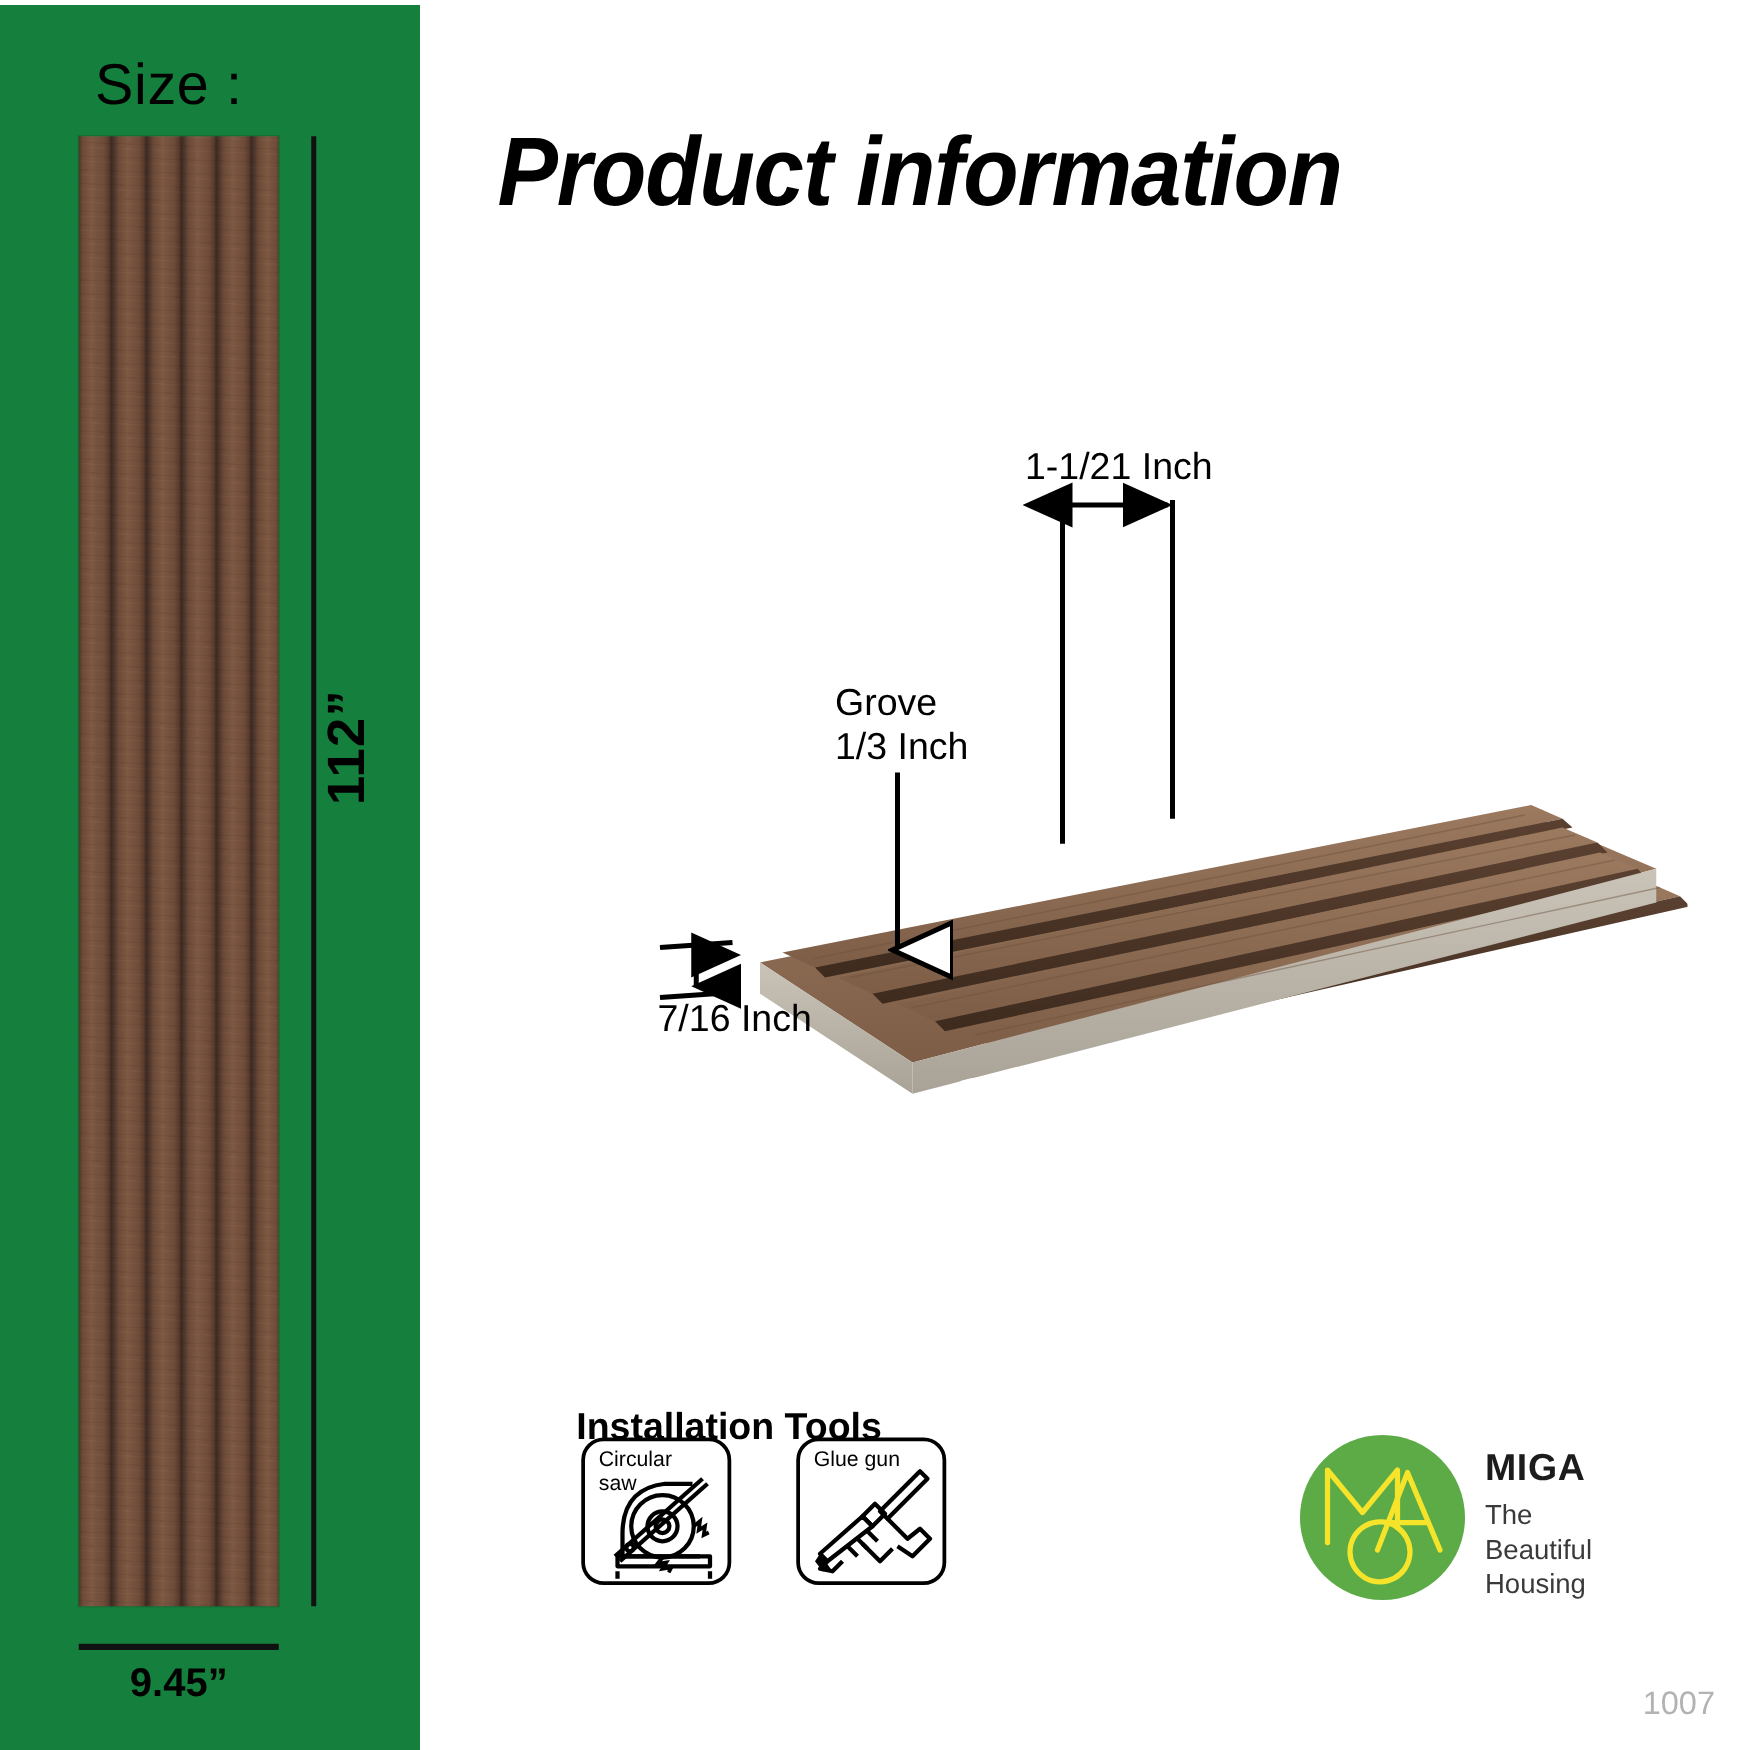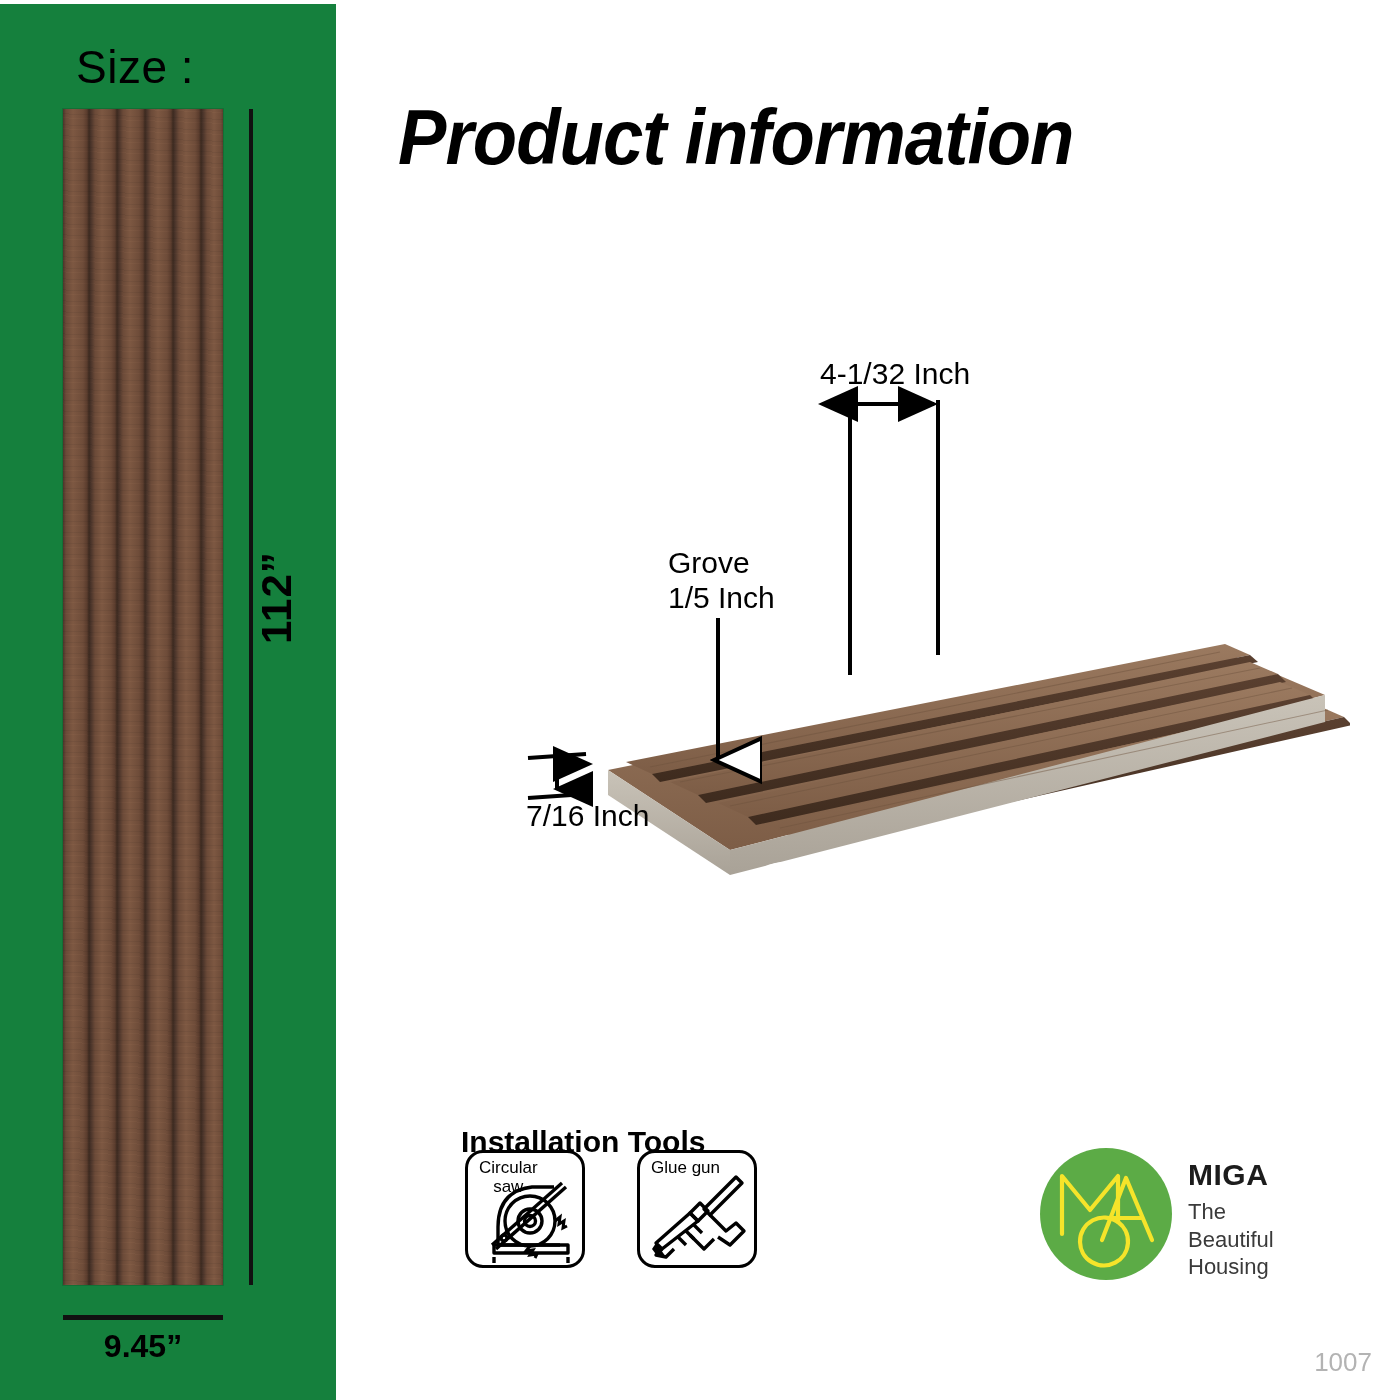--- a/index.html
+++ b/index.html
@@ -88,21 +88,21 @@
     font-size:30px; font-weight:bold; color:#000;
   }
   .tool-card{
     position:absolute; width:120px; height:118px;
     border:3px solid #000; border-radius:18px; background:#fff;
   }
   #tool-saw{ left:465px; top:1150px; }
   #tool-glue{ left:637px; top:1150px; }
   .tool-label{
     position:absolute; left:11px; top:6px;
-    font-size:17px; color:#000; line-height:1.1; white-space:pre-line;text-align:center;
+    font-size:17px; color:#000; line-height:1.1; white-space:pre-line;
   }
   .tool-art{ position:absolute; left:0; top:0; }
 
   
   #logo-mark{
     position:absolute; left:1040px; top:1148px;
     width:132px; height:132px; border-radius:50%;
   }
   #logo-text{ position:absolute; left:1188px; top:1158px; }
   #logo-name{ font-size:30px; font-weight:bold; color:#1c1c1c; letter-spacing:.5px; }
@@ -215,23 +215,23 @@
       <line x1="238" y1="288" x2="238" y2="430" stroke="#000" stroke-width="4" marker-end="url(#arrWhite)"></line>
     </g>
 
     <g stroke="#000" stroke-width="4">
       <line x1="48" y1="428" x2="106" y2="424"></line>
       <line x1="48" y1="468" x2="106" y2="464"></line>
       <line x1="77" y1="434" x2="77" y2="459" marker-start="url(#arrUp)" marker-end="url(#arrDn)"></line>
     </g>
   </svg>
 
-  <div class="dim-text" id="label-width">4-1/32 Inch</div>
+  <div class="dim-text" id="label-width">1-1/21 Inch</div>
   <div class="dim-text" id="label-grove">Grove
-1/5 Inch</div>
+1/3 Inch</div>
   <div class="dim-text" id="label-thick">7/16 Inch</div>
 </div>
 
 <div id="tools-heading">Installation Tools</div>
 
 <div class="tool-card" id="tool-saw">
   <div class="tool-label">Circular
 saw</div>
   <svg class="tool-art" width="120" height="118" viewBox="0 0 120 118">
     <g fill="none" stroke="#000" stroke-width="3.4" stroke-linejoin="round">

